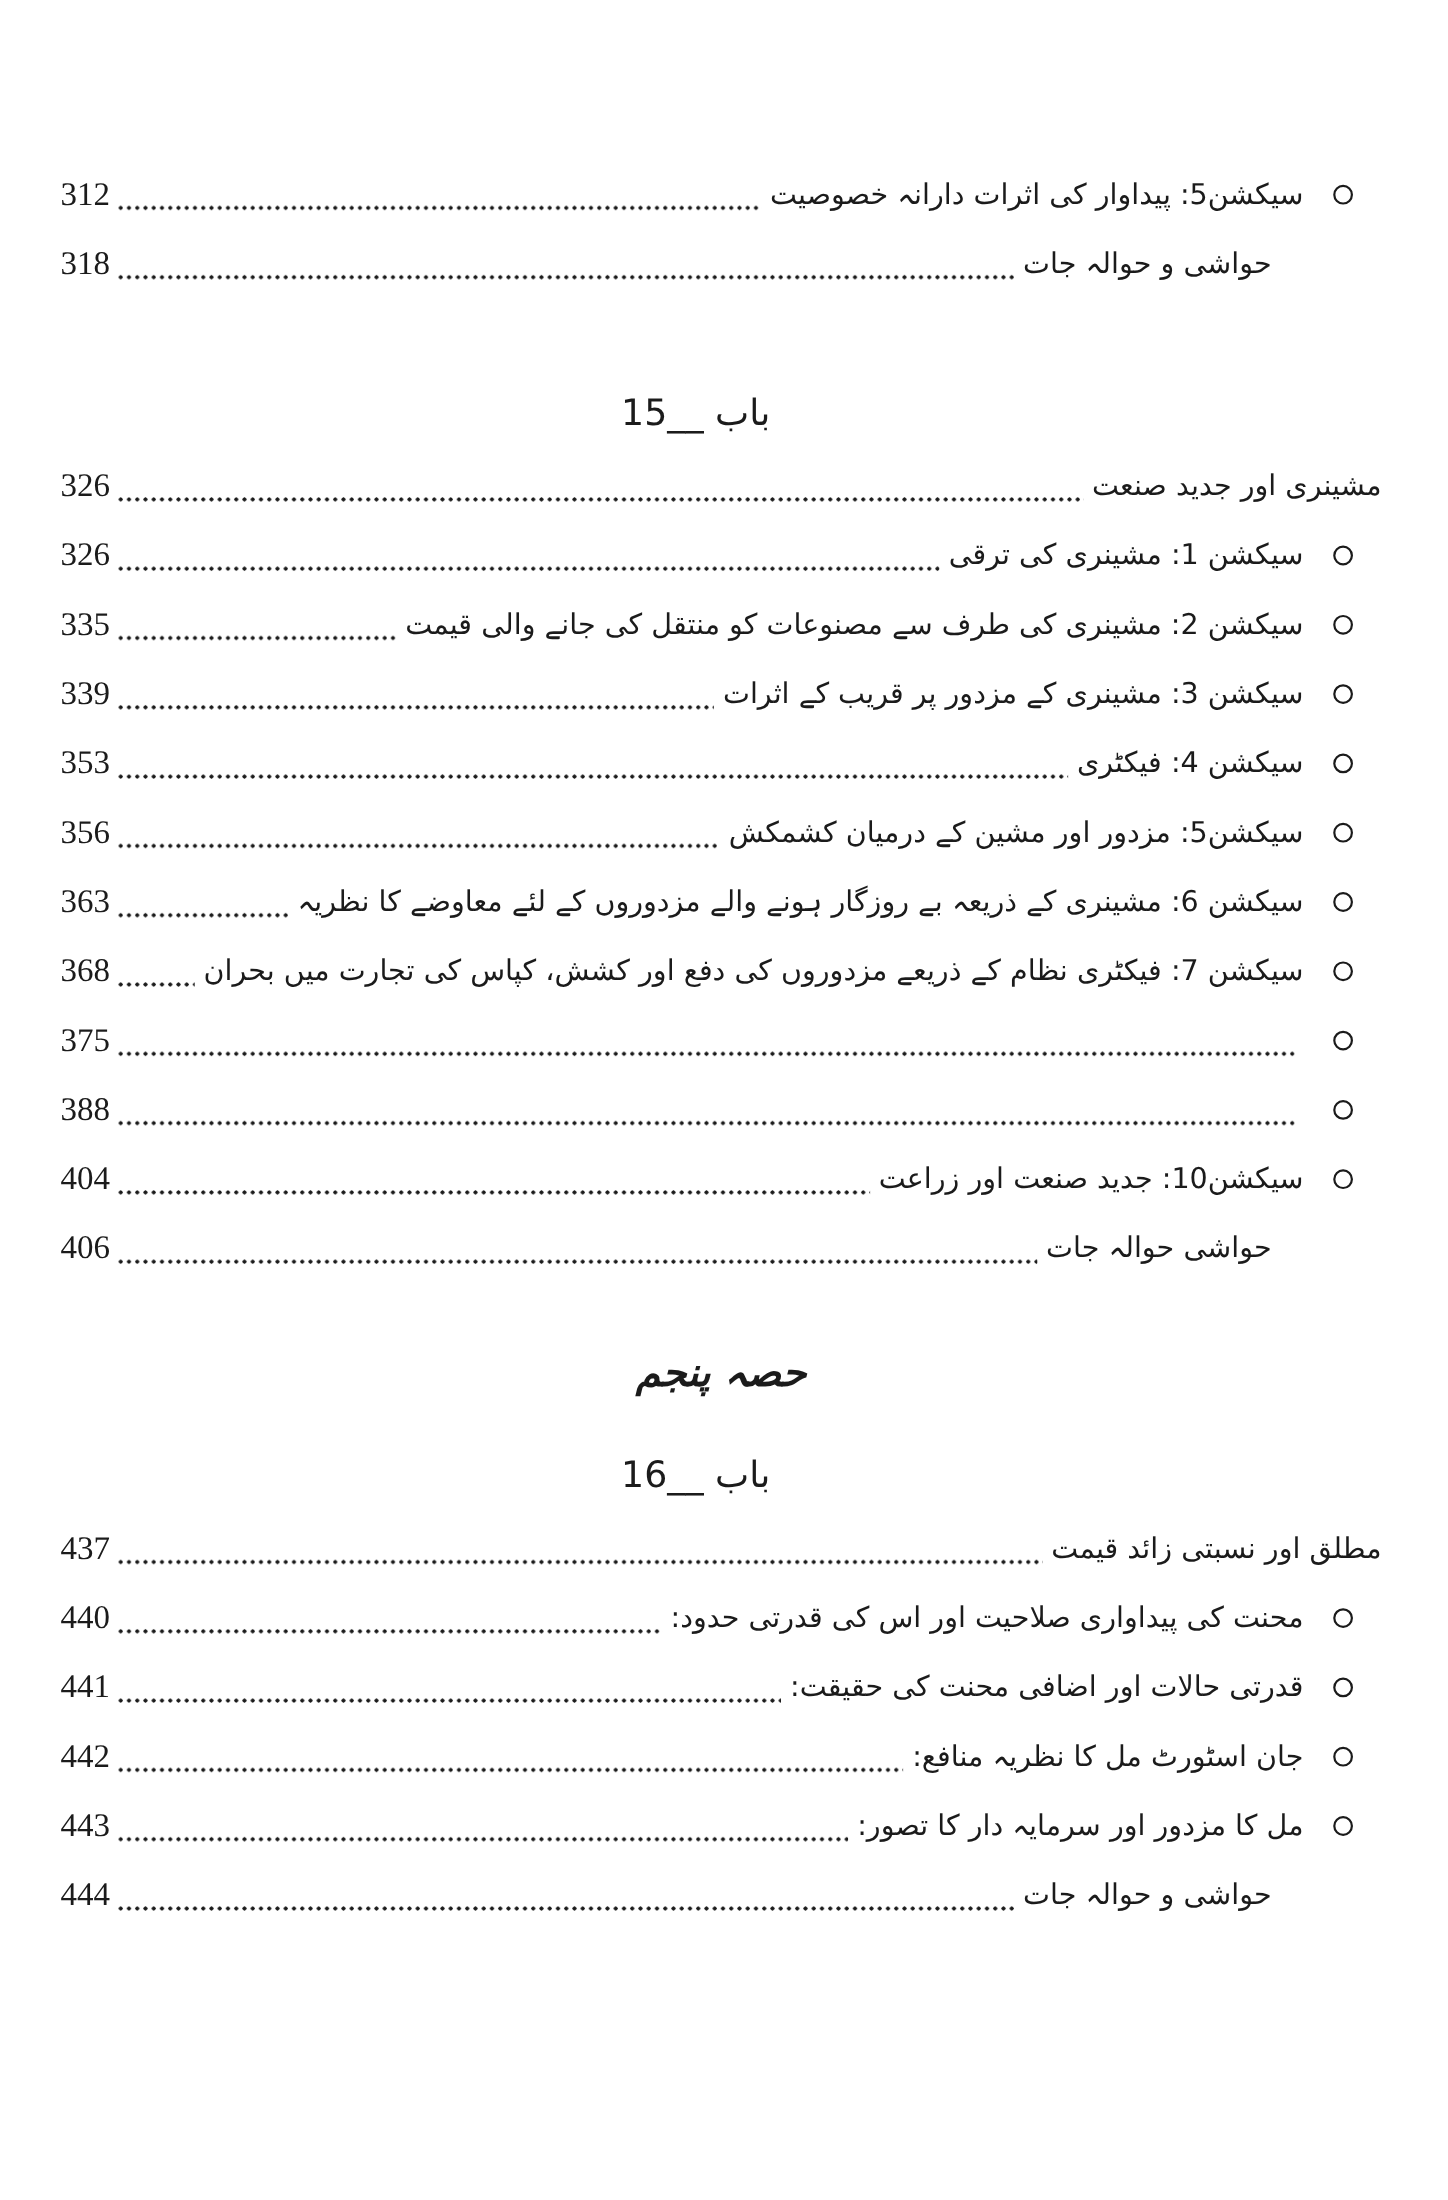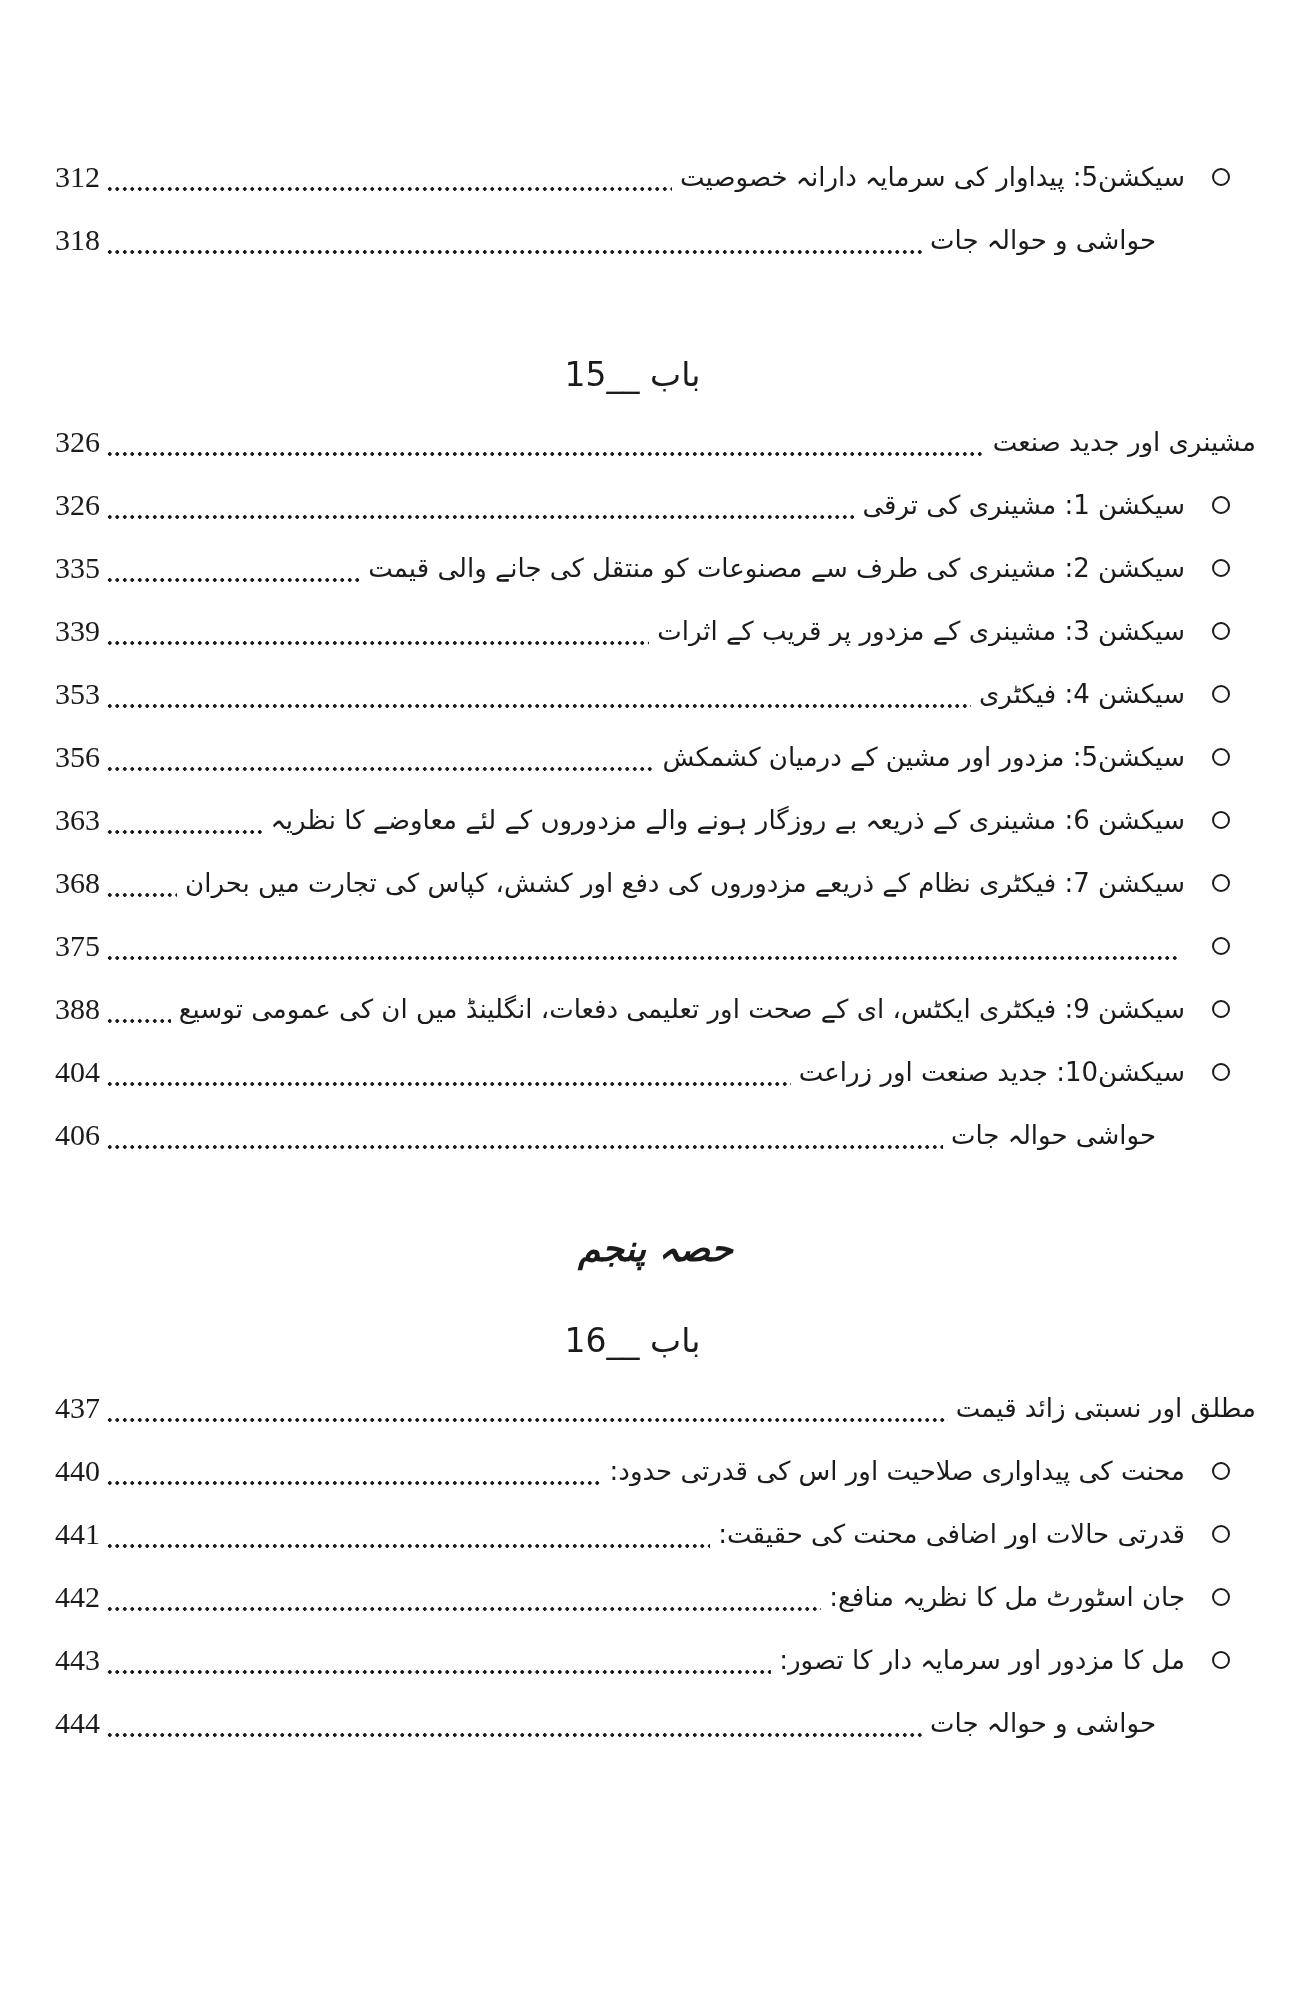--- a/index.html
+++ b/index.html
@@ -73,21 +73,21 @@
     font-size:30px;
   }
 </style>
 </head>
 <body>
 
 <div class="page">
 
   <div class="toc-row">
     <span class="bullet"></span>
-    <span class="title">سیکشن5: پیداوار کی سرمایہ دارانہ خصوصیت</span>
+    <span class="title">سیکشن5: پیداوار کی اثرات دارانہ خصوصیت</span>
     <span class="dots"></span>
     <span class="pagenum">312</span>
   </div>
 
   <div class="toc-row notes">
     <span class="title">حواشی و حوالہ جات</span>
     <span class="dots"></span>
     <span class="pagenum">318</span>
   </div>
 
@@ -149,21 +149,20 @@
   </div>
 
   <div class="toc-row">
     <span class="bullet"></span>
     <span class="dots"></span>
     <span class="pagenum">375</span>
   </div>
 
   <div class="toc-row">
     <span class="bullet"></span>
-    <span class="title">سیکشن 9: فیکٹری ایکٹس، ای کے صحت اور تعلیمی دفعات، انگلینڈ میں ان کی عمومی توسیع</span>
     <span class="dots"></span>
     <span class="pagenum">388</span>
   </div>
 
   <div class="toc-row">
     <span class="bullet"></span>
     <span class="title">سیکشن10: جدید صنعت اور زراعت</span>
     <span class="dots"></span>
     <span class="pagenum">404</span>
   </div>

